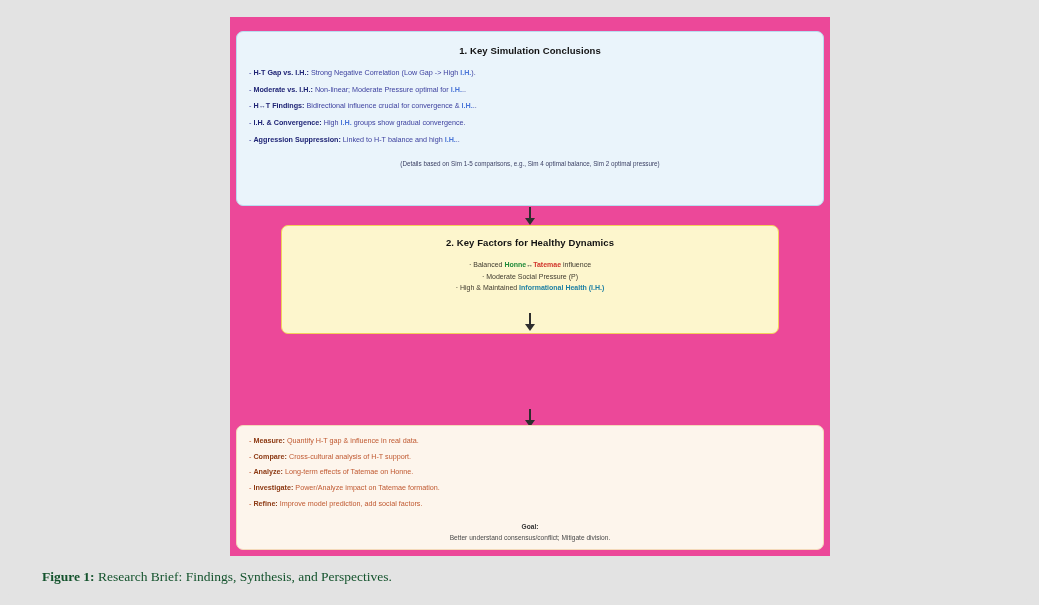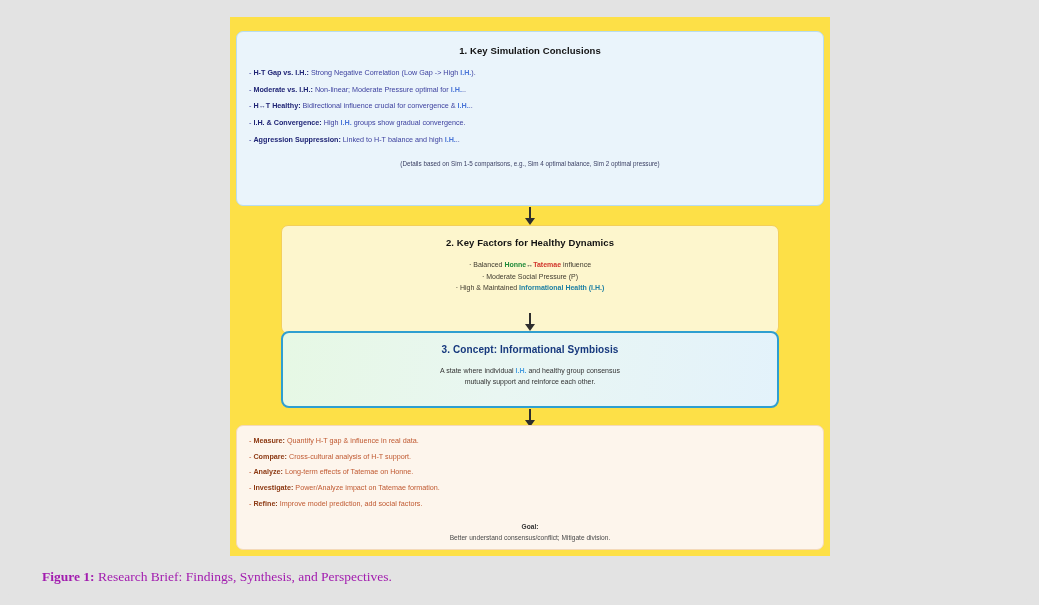--- a/index.html
+++ b/index.html
@@ -21,21 +21,21 @@
     height: 597px;
     background: #e3e3e3;
     border-radius: 10px;
   }
   .figure-panel {
     position: absolute;
     left: 222px;
     top: 13px;
     width: 600px;
     height: 539px;
-    background: #fde047;
+    background: #ec4899;
     box-sizing: border-box;
   }
   .flow {
     position: absolute;
     left: 0;
     top: 0;
     width: 600px;
     height: 539px;
   }
 
@@ -191,21 +191,21 @@
     display: block;
   }
 
   
   .caption {
     position: absolute;
     left: 34px;
     top: 565px;
     font-family: "Liberation Serif", serif;
     font-size: 13.5px;
-    color: #a21caf;
+    color: #14532d;
     white-space: nowrap;
   }
   .caption b { font-weight: bold; }
 </style>
 </head>
 <body>
 
 <div class="page">
   <div class="figure-panel">
     <div class="flow">
@@ -216,21 +216,21 @@
           <li class="b1-text">
             <span>-</span>
             <b>H-T Gap vs. I.H.:</b><span> Strong Negative Correlation (Low Gap -&gt; High </span><span class="hl-blue">I.H.</span><span>).</span>
           </li>
           <li class="b1-text">
             <span>-</span>
             <b>Moderate vs. I.H.:</b><span> Non-linear; Moderate Pressure optimal for </span><span class="hl-blue">I.H.</span><span>..</span>
           </li>
           <li class="b1-text">
             <span>-</span>
-            <b>H↔T Healthy:</b><span> Bidirectional influence crucial for convergence &amp; </span><span class="hl-blue">I.H.</span><span>..</span>
+            <b>H↔T Findings:</b><span> Bidirectional influence crucial for convergence &amp; </span><span class="hl-blue">I.H.</span><span>..</span>
           </li>
           <li class="b1-text">
             <span>-</span>
             <b>I.H. &amp; Convergence:</b><span> High </span><span class="hl-blue">I.H.</span><span> groups show gradual convergence.</span>
           </li>
           <li class="b1-text">
             <span>-</span>
             <b>Aggression Suppression:</b><span> Linked to H-T balance and high </span><span class="hl-blue">I.H.</span><span>..</span>
           </li>
         </ul>
@@ -249,27 +249,20 @@
           <div>· Moderate Social Pressure (P)</div>
           <div><span>· High &amp; Maintained </span><span class="ih-teal">Informational Health</span><span class="ih-teal"> (I.H.)</span></div>
         </div>
       </div>
 
       <div class="arrow" style="left:293px; top:296px; height:18px;">
         <div class="shaft" style="height:12px;"></div>
         <div class="head" style="top:11px;"></div>
       </div>
 
-      <div class="box" id="box3">
-        <div class="box-title">3. Concept: Informational Symbiosis</div>
-        <div class="box3-body">
-          <div><span>A state where individual </span><span class="ih-light">I.H.</span><span> and healthy group consensus</span></div>
-          <div>mutually support and reinforce each other.</div>
-        </div>
-      </div>
 
       <div class="arrow" style="left:293px; top:392px; height:18px;">
         <div class="shaft" style="height:12px;"></div>
         <div class="head" style="top:11px;"></div>
       </div>
 
       <div class="box" id="box4">
         <ul class="bullet-list">
           <li class="b4-text">
             <span>-</span>

